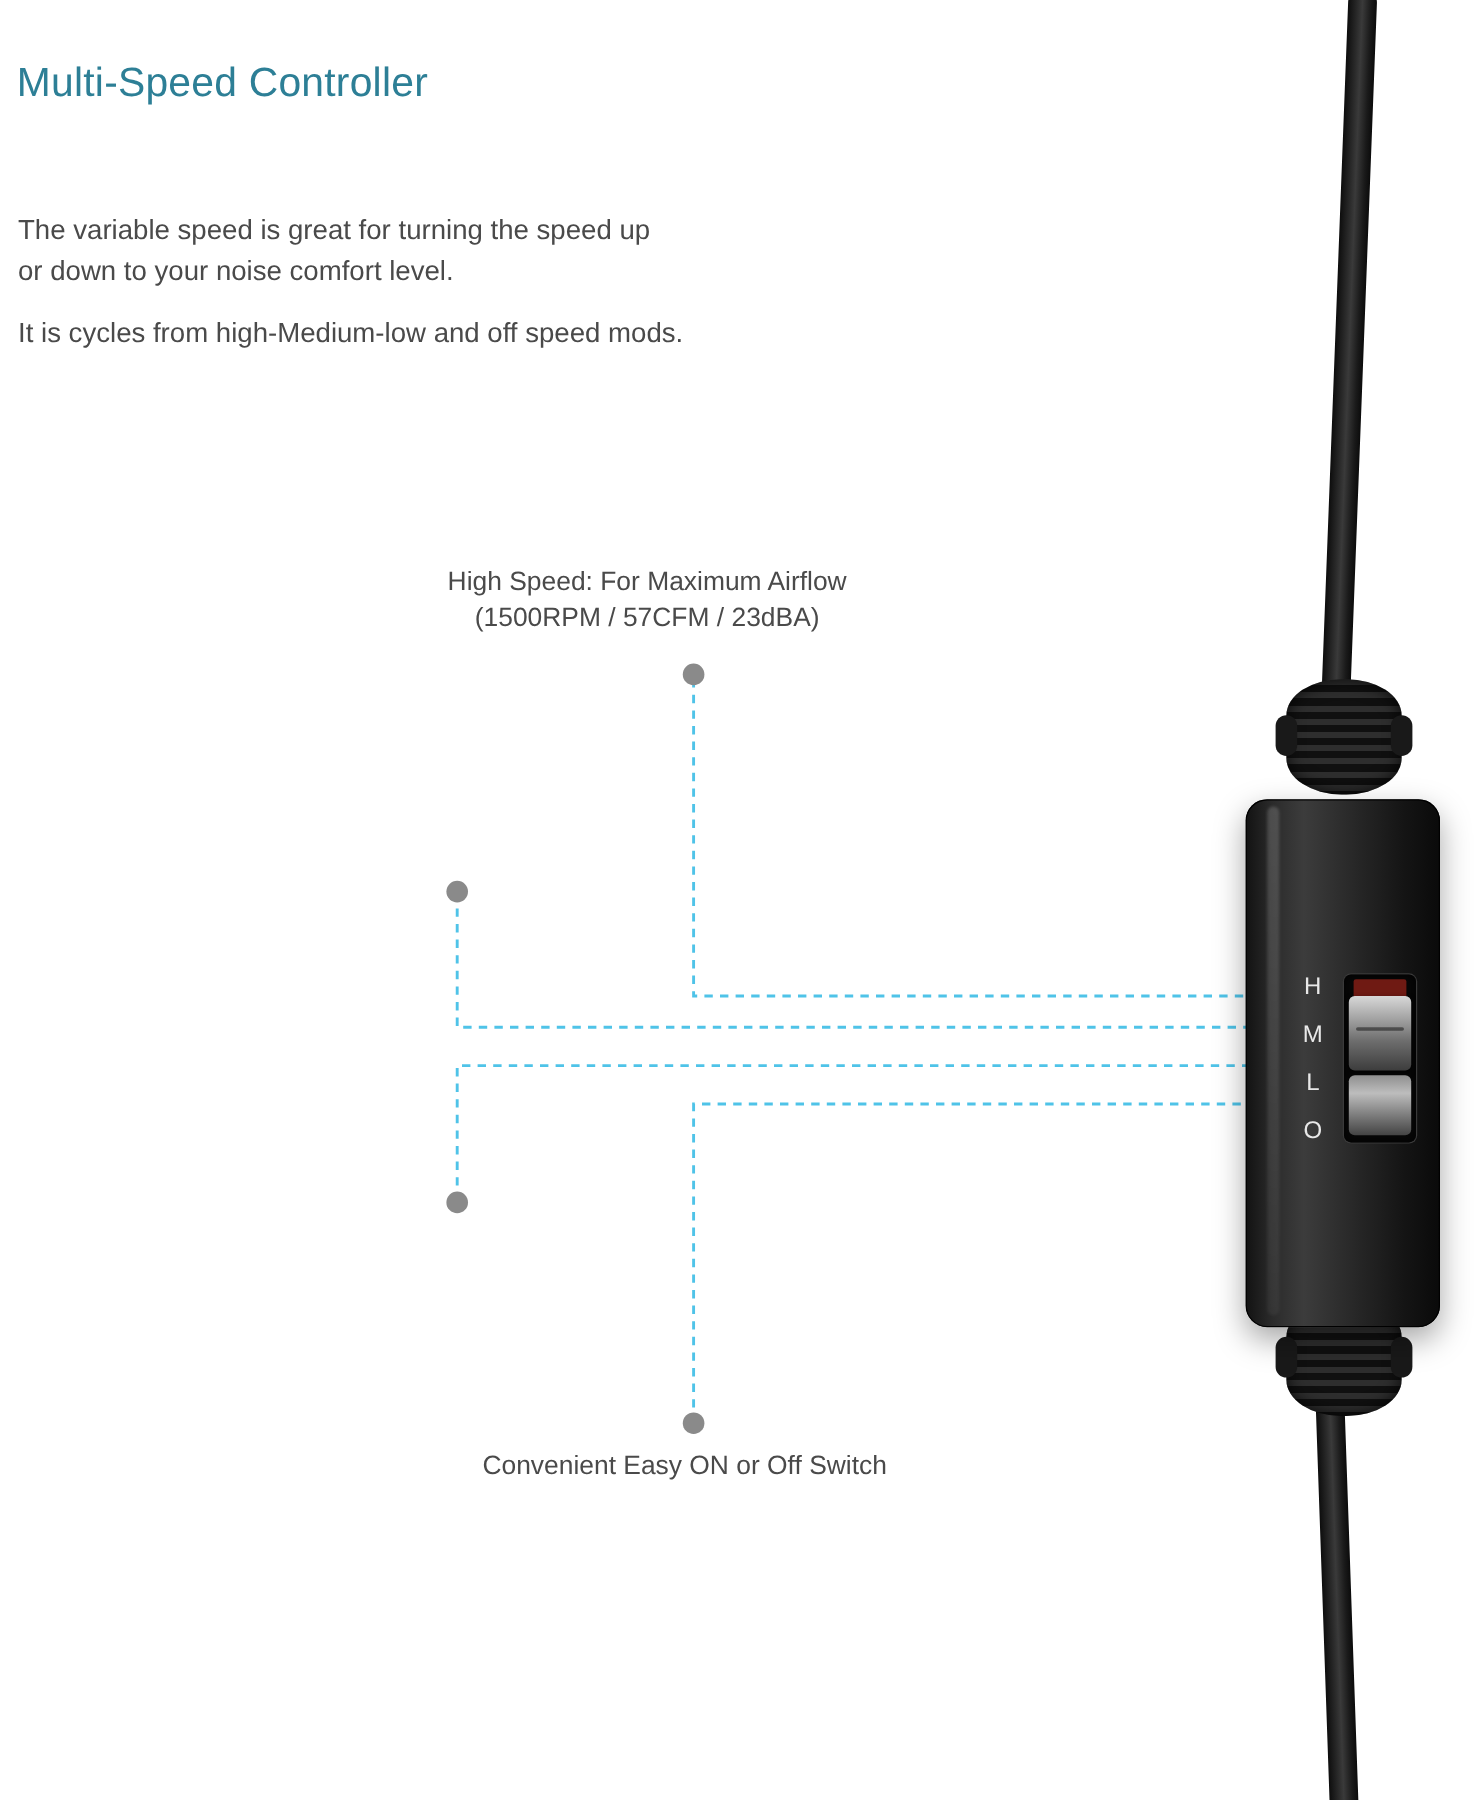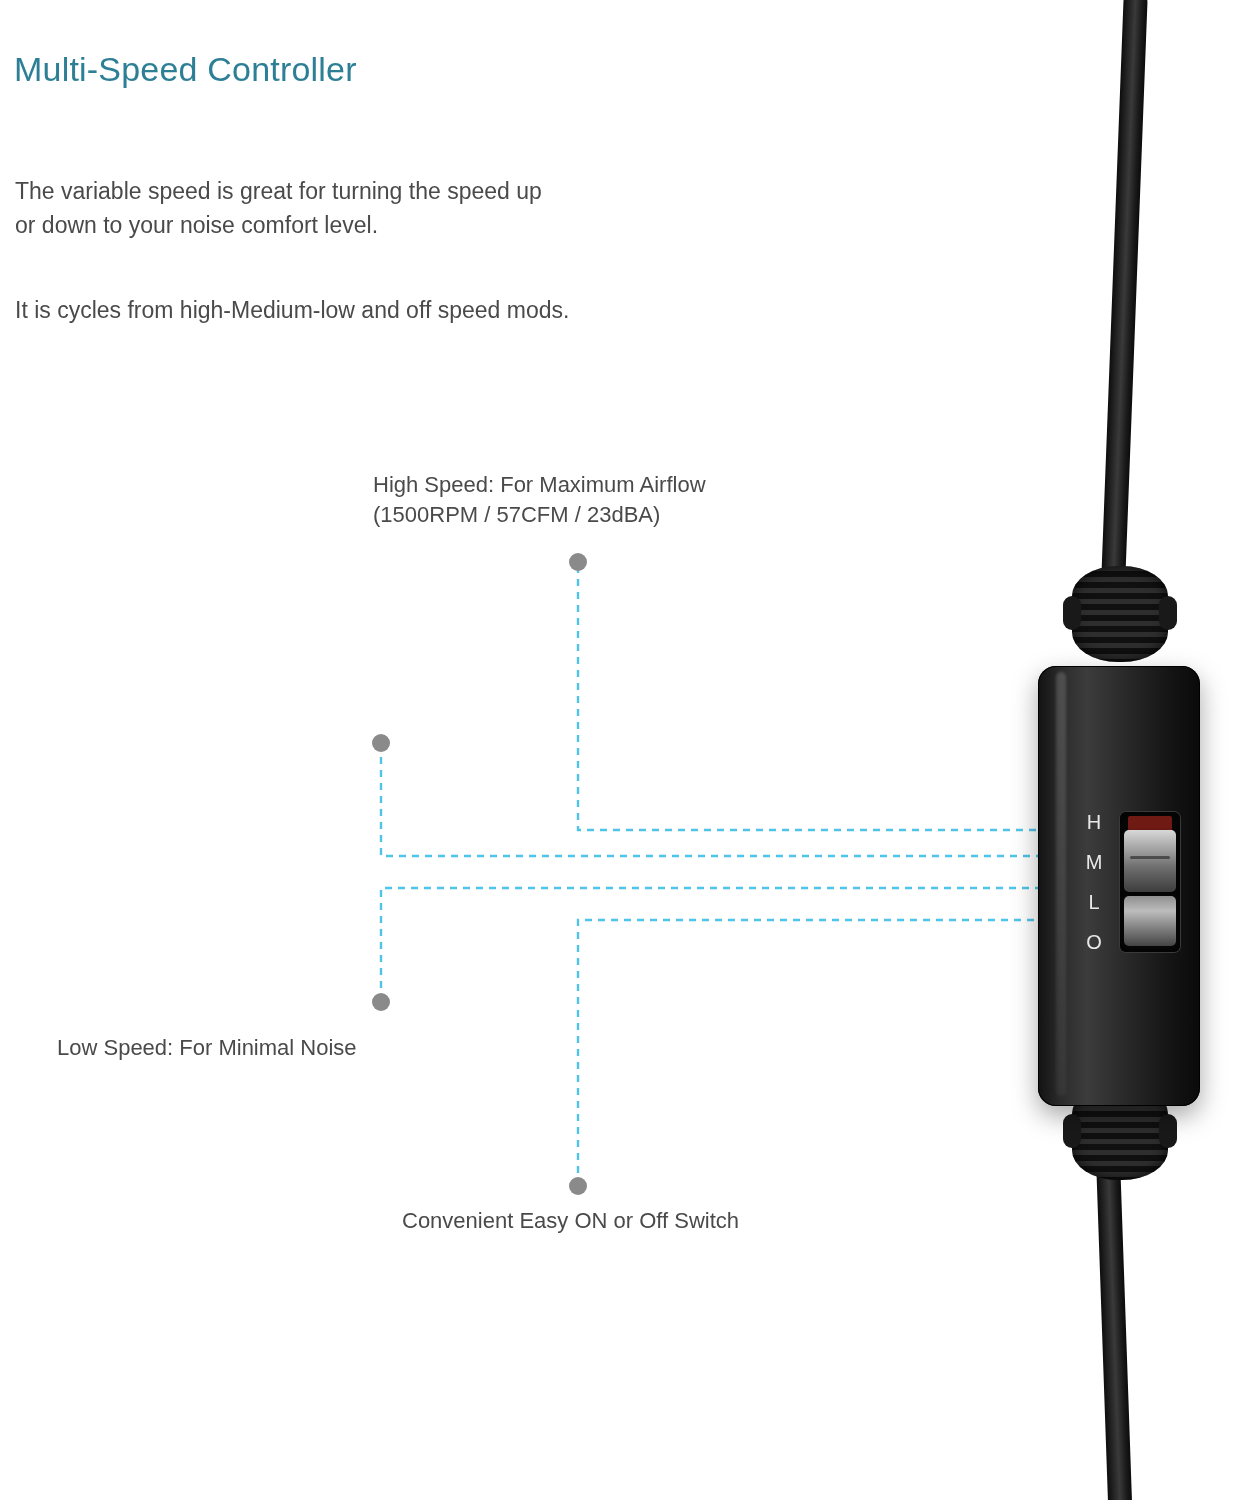--- a/index.html
+++ b/index.html
@@ -32,29 +32,29 @@
     position: absolute;
     left: 15px;
     font-size: 23px;
     font-weight: 400;
     color: #4a4a4a;
     white-space: nowrap;
     line-height: 1;
   }
   #intro-0 { top: 180px; }
   #intro-1 { top: 214px; }
-  #intro-2 { top: 266px; margin-top: 33px; }
+  #intro-2 { top: 266px; }
 
   
   .callout {
     position: absolute;
     font-size: 22px;
     color: #4a4a4a;
     line-height: 30px;
-    text-align: left;
+    text-align: center;
     white-space: nowrap;
   }
   #callout-high   { left: 373px; top: 470px; }
   #callout-medium { left: 52px;  top: 640px; }
   #callout-low    { left: 57px;  top: 1033px; }
   #callout-switch { left: 402px; top: 1206px; }
 
   .callout .l2 { display: block; }
 
   
@@ -257,21 +257,20 @@
 
 <div class="callout" id="callout-high">
   <span class="l1">High Speed: For Maximum Airflow</span>
   <span class="l2">(1500RPM / 57CFM / 23dBA)</span>
 </div>
 
 <div class="callout" id="callout-medium">
 </div>
 
 <div class="callout" id="callout-low">
-  <span class="l1">Low Speed: For Minimal Noise</span>
 </div>
 
 <div class="callout" id="callout-switch">
   <span class="l1">Convenient Easy ON or Off Switch</span>
 </div>
 
 <div id="product">
 
   <div class="cable" id="cable-top"></div>
   <div class="cable" id="cable-bottom"></div>

